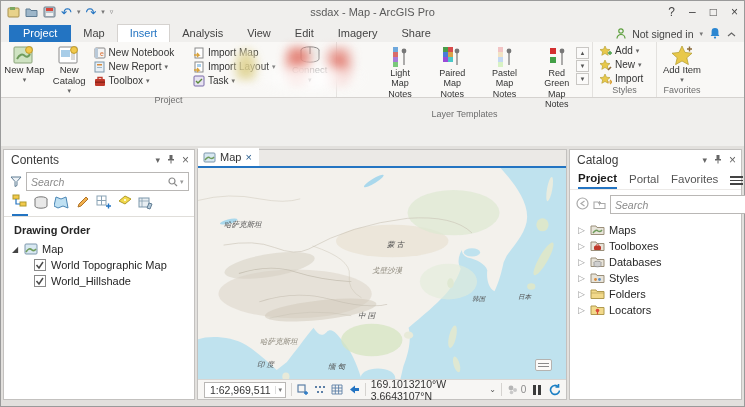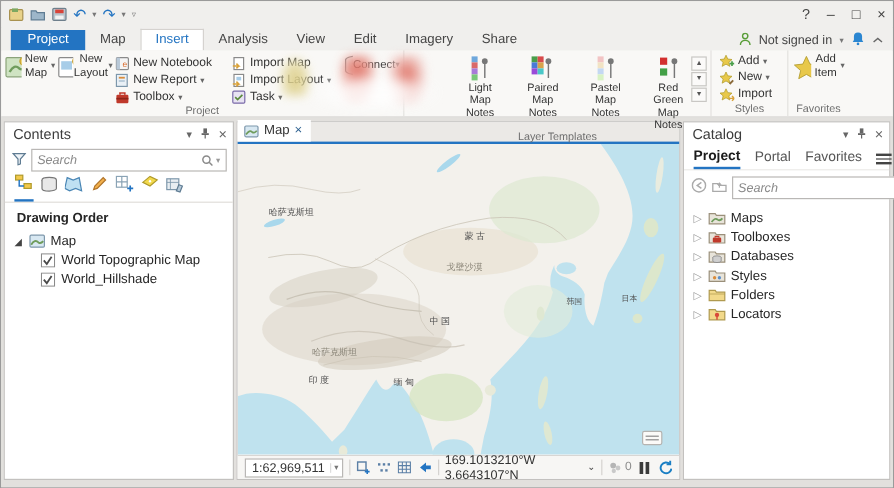--- a/index.html
+++ b/index.html
@@ -21,32 +21,32 @@
   .rtab { font-size:11px; color:#444; padding:2px 12px 3px; cursor:pointer; }
   .rtab.backstage { background:#2374c2; color:#fff; padding:2px 14px 3px; }
   .rtab.active { background:#fff; color:#2374c2; border:1px solid #d5d2cf; border-bottom:none; }
   .signin-area { position:absolute; right:8px; bottom:1px; display:flex; align-items:center; gap:6px; font-size:10.5px; color:#444; }
 
   
   .ribbon { height:56px; background:#f9f8f6; border-bottom:1px solid #d5d2cf; display:flex; position:relative; }
   .rgroup { height:100%; border-right:1px solid #e3e1de; display:flex; flex-direction:column; position:relative; }
   .rbody { flex:1; display:flex; align-items:flex-start; padding:2px 3px 0; gap:2px; }
   .rlabel { height:12px; text-align:center; font-size:9px; color:#6e6e6e; }
-  .btn-lg { display:flex; align-items:center; width:42px; font-size:9.5px; color:#333; line-height:1.15; text-align:center; cursor:pointer; padding-top:1px; }
+  .btn-lg { display:flex; flex-direction:column; align-items:center; width:42px; font-size:9.5px; color:#333; line-height:1.15; text-align:center; cursor:pointer; padding-top:1px; }
   .btn-lg .car { color:#666; font-size:7px; }
   .rcol { display:flex; flex-direction:column; gap:1px; padding-top:2px; }
   .btn-sm { display:flex; align-items:center; gap:3px; font-size:10px; color:#333; height:13px; cursor:pointer; white-space:nowrap; }
   .btn-sm .car { color:#666; font-size:7px; }
   .tpl { display:flex; flex-direction:column; align-items:center; width:52px; font-size:9px; color:#333; line-height:1.15; text-align:center; cursor:pointer; padding-top:2px;margin-left:16px; }
   .scrollcol { display:flex; flex-direction:column; gap:1px; padding-top:3px; }
   .scrollcol div { width:13px; height:12px; border:1px solid #c9c7c4; background:#fbfaf9; font-size:6px; color:#555; text-align:center; line-height:10px; cursor:pointer; }
   .blur-blob { position:absolute; filter:blur(4px); opacity:.85; pointer-events:none; }
 
   
-  .workspace { flex:1; background:#e2e0dd; display:flex; gap:2px; padding:3px 2px 6px; }
+  .workspace { flex:1; background:#e2e0dd; display:flex; gap:2px; padding:3px 2px 6px;margin-top:48px; }
   .panel { background:#fff; border:1px solid #c3c1bf; display:flex; flex-direction:column; min-width:0; }
   .contents-panel { width:192px; }
   .catalog-panel { width:173px; }
   .mapview { flex:1; display:flex; flex-direction:column; background:#fff; border:1px solid #c3c1bf; }
 
   .phead { height:20px; display:flex; align-items:center; padding:0 5px 0 7px; font-size:12px; color:#3b3b3b; }
   .phead-controls { margin-left:auto; display:flex; align-items:center; gap:7px; color:#666; }
   .phead-controls .c { font-size:9px; cursor:pointer; }
   .phead-controls .x { font-size:12px; cursor:pointer; }
 
@@ -68,21 +68,21 @@
   .cat-tabs { display:flex; align-items:center; gap:12px; padding:2px 8px 0; height:20px; border-bottom:1px solid #eceae8; }
   .cat-tab { font-size:11.5px; color:#555; padding-bottom:3px; cursor:pointer; }
   .cat-tab.active { color:#1b1b1b; font-weight:bold; border-bottom:2px solid #2374c2; }
   .hamburger { margin-left:auto; cursor:pointer; display:flex; flex-direction:column; gap:2px; }
   .hamburger div { width:13px; height:1.5px; background:#444; }
 
   
   .viewtabs { height:18px; background:#ebe9e6; display:flex; align-items:flex-end; border-bottom:2px solid #2374c2; }
   .viewtab { background:#fff; display:flex; align-items:center; gap:4px; font-size:11px; color:#333; padding:2px 7px 2px 5px; height:18px; cursor:pointer; }
   .viewtab .x { color:#2b5f8f; font-size:11px; cursor:pointer; }
-  .canvas { flex:1; position:relative; overflow:hidden; }
+  .canvas { flex:1; position:relative; overflow:hidden;font-style:italic; }
   .mapsvg { position:absolute; inset:0; width:100%; height:100%; }
   .maplabel { position:absolute; font-size:7.5px; color:#4f4f4f; white-space:nowrap; pointer-events:none; }
   .maplabel.geo { color:#8a8578; }
   .maplabel.sm { font-size:6.5px; }
   .attrib { position:absolute; right:14px; bottom:8px; width:17px; height:12px; background:#fbfaf8; border:1px solid #b5b3b0; border-radius:2px; display:flex; flex-direction:column; justify-content:center; gap:1.5px; padding:0 2px; cursor:pointer; }
   .attrib div { height:1px; background:#8a8a8a; }
 
   .statusbar { height:20px; background:#f7f6f4; border-top:1px solid #d8d6d3; display:flex; align-items:center; padding:0 6px; font-size:10.5px; color:#333; }
   .scalebox { display:flex; align-items:center; background:#fff; border:1px solid #b9b7b5; height:16px; padding:0 3px 0 5px; gap:4px; cursor:pointer; }
   .scalebox .dd { font-size:7px; color:#777; border-left:1px solid #ddd; padding-left:3px; }
@@ -118,20 +118,21 @@
             <rect x="3" y="2" width="7" height="3" fill="#d8443a"></rect>
             <rect x="3" y="7" width="7" height="3" fill="#f2f2f2"></rect>
           </svg>
         </span>
       <span class="undo-redo">↶</span>
         <span class="tiny-caret">▾</span>
       <span class="undo-redo">↷</span>
         <span class="tiny-caret">▾</span>
       <span class="tiny-caret">▿</span>
     </div>
+    <div class="win-title">ssdax - Map - ArcGIS Pro</div>
     <div class="win-controls">
       <span>?</span>
       <span>–</span>
       <span>□</span>
       <span>×</span>
     </div>
   </div>
 
   <div class="tabrow">
     <div class="rtab backstage">Project</div>
@@ -172,21 +173,21 @@
           <span>New Map</span>
             <span class="car">▾</span>
         </div>
         <div class="btn-lg" style="width:46px">
           <svg width="22" height="20">
               <rect x="1" y="2" width="18" height="16" rx="1" fill="#fff" stroke="#8a8a8a"></rect>
               <rect x="3" y="5" width="9" height="7" fill="#a8cde8"></rect>
               <rect x="13" y="5" width="4" height="10" fill="#d9d9d9"></rect>
               <circle cx="16" cy="5" r="3.4" fill="#f2c94c" stroke="#c09a2a"></circle>
             </svg>
-          <span>New Layout</span>
+          <span>New Catalog</span>
             <span class="car">▾</span>
         </div>
         <div class="rcol" style="width:100px">
           <div class="btn-sm">
             <svg width="12" height="12">
                 <rect x="1" y="1" width="10" height="10" rx="1" fill="#f5f5f5" stroke="#8a8a8a"></rect>
                 <rect x="1" y="1" width="3" height="10" fill="#b9c9d8"></rect>
                 <text x="6" y="9" font-size="7" fill="#d96a2a">e</text>
               </svg>
             <span>New Notebook</span>

